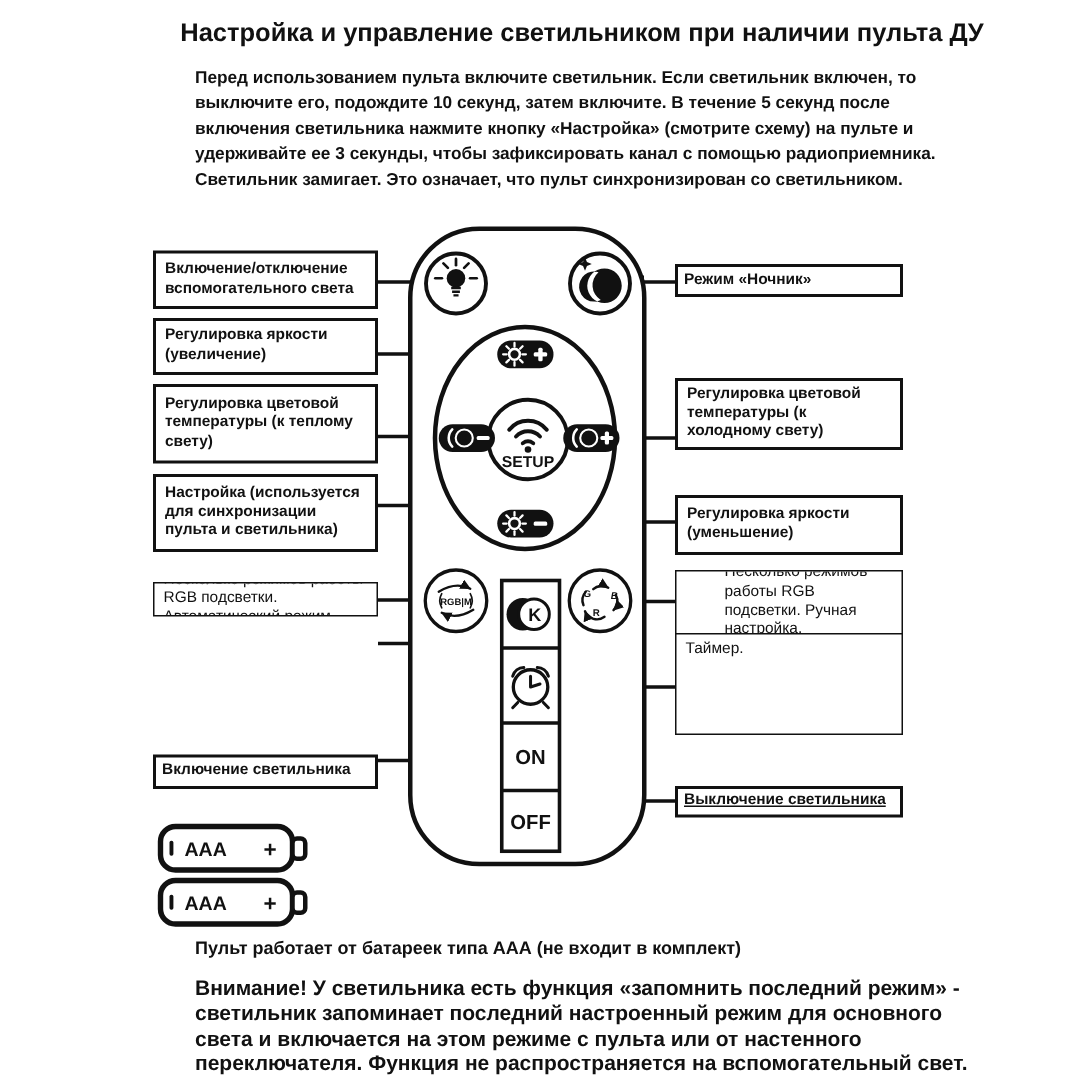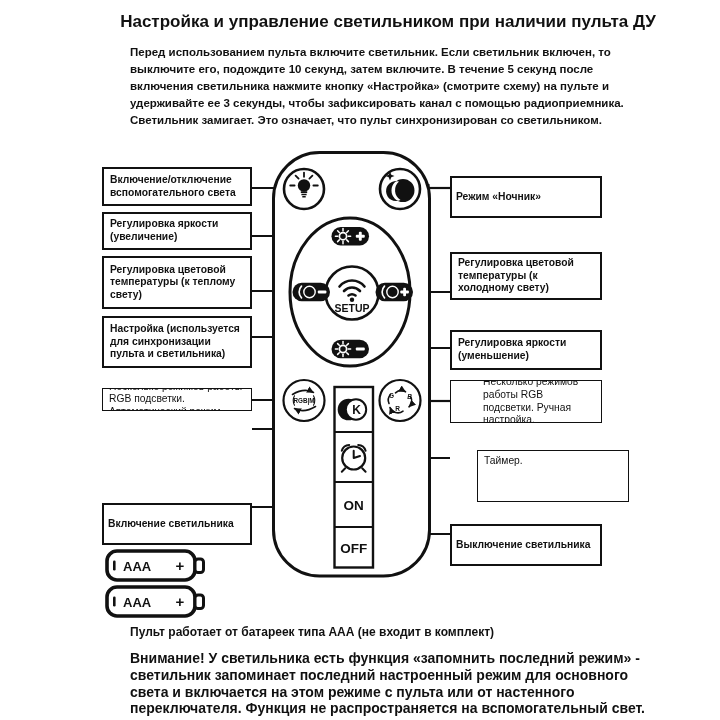--- a/index.html
+++ b/index.html
@@ -6,21 +6,21 @@
   #page{position:relative;width:720px;height:720px;background:#fff;overflow:hidden;
         font-family:"Liberation Sans",sans-serif;color:#111;}
   .abs{position:absolute;margin-left:28px;}
   #title{left:0;top:12px;width:720px;text-align:center;font-size:17px;font-weight:bold;}
   #intro{left:102px;top:44px;width:524px;font-size:11.5px;font-weight:bold;line-height:17px;}
   .lbox{position:absolute;box-sizing:border-box;border:2px solid #111;background:#fff;
         font-size:10.3px;font-weight:bold;line-height:12.6px;padding:2px 6px;
         display:flex;align-items:center;overflow:hidden;}
   .lbox.thin{border-width:1.3px;font-weight:normal;}
   .lbox.top{align-items:flex-start;padding-top:4px;}
-  .lbox.nowrap{white-space:nowrap;padding:19px 4px;}
+  .lbox.nowrap{white-space:nowrap;padding:8px 4px;}
   .colL{left:102px;width:150px;}
   .colR{left:450px;width:152px;}
   #battery-note{left:102px;top:625px;font-size:12px;font-weight:bold;white-space:nowrap;}
   #warning{left:102px;top:650px;width:526px;font-size:14px;font-weight:bold;line-height:16.8px;}
   svg{position:absolute;left:0;top:0;}
   .ln{stroke:#111;stroke-width:2.2;fill:none;}
   .ol{stroke:#111;fill:#fff;}
   .ic{stroke:#111;fill:none;stroke-linecap:round;}
   .wic{stroke:#fff;fill:none;stroke-linecap:round;}
   text{font-family:"Liberation Sans",sans-serif;fill:#111;}
@@ -227,18 +227,18 @@
   <div class="lbox colL" style="top:212px;height:38px;">Регулировка яркости (увеличение)</div>
   <div class="lbox colL" style="top:256px;height:53px;">Регулировка цветовой температуры (к теплому свету)</div>
   <div class="lbox colL" style="top:316px;height:52px;">Настройка (используется для синхронизации пульта и светильника)</div>
   <div class="lbox colL thin" style="top:388px;height:23px;">Несколько режимов работы RGB подсветки. Автоматический режим.</div>
   <div class="lbox colL nowrap" style="top:503px;height:23px;">Включение светильника</div>
 
   <div class="lbox colR nowrap" style="top:176px;height:22px;">Режим «Ночник»</div>
   <div class="lbox colR" style="top:252px;height:48px;">Регулировка цветовой температуры (к холодному свету)</div>
   <div class="lbox colR" style="top:330px;height:40px;">Регулировка яркости (уменьшение)</div>
   <div class="lbox colR thin" style="top:380px;height:43px;padding-left:32px;">Несколько режимов работы RGB подсветки. Ручная настройка.</div>
-  <div class="lbox colR thin top" style="top:450px;height:52px;margin-left:27px;">Таймер.</div>
-  <div class="lbox colR nowrap" style="top:524px;height:21px;">Выключение светильника</div>
+  <div class="lbox colR thin top" style="top:422px;height:68px;">Таймер.</div>
+  <div class="lbox colR nowrap" style="top:524px;height:21px;text-decoration:underline;">Выключение светильника</div>
 
   <div class="abs" id="battery-note">Пульт работает от батареек типа ААА (не входит в комплект)</div>
   <div class="abs" id="warning">Внимание! У светильника есть функция «запомнить последний режим» - светильник запоминает последний настроенный режим для основного света и включается на этом режиме с пульта или от настенного переключателя. Функция не распространяется на вспомогательный свет.</div>
 </div>
 
 </body></html>

